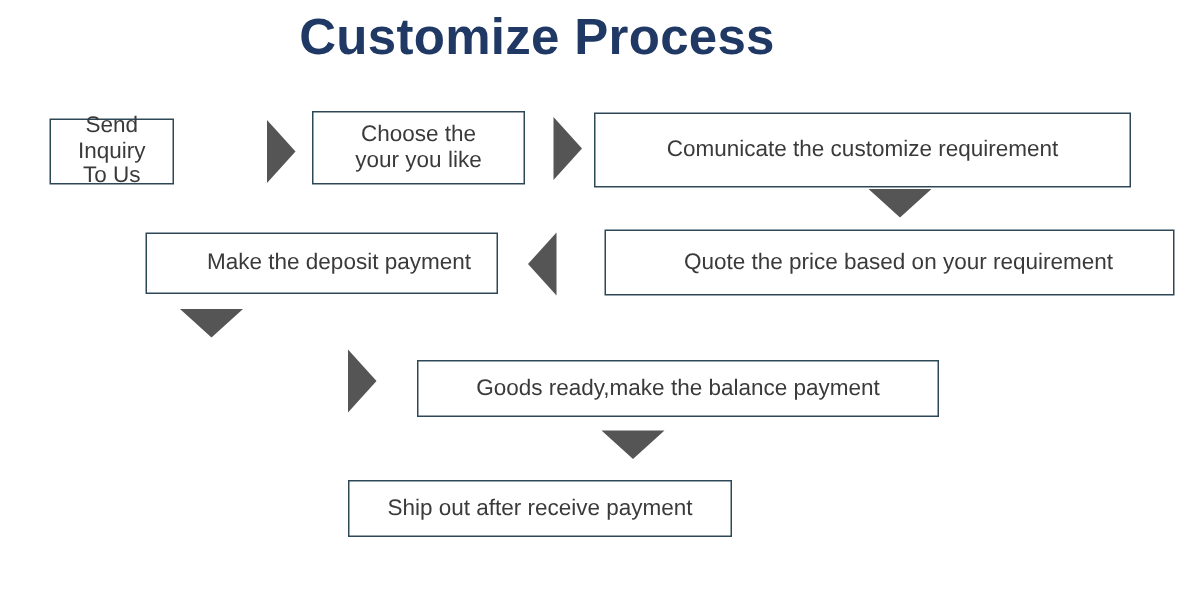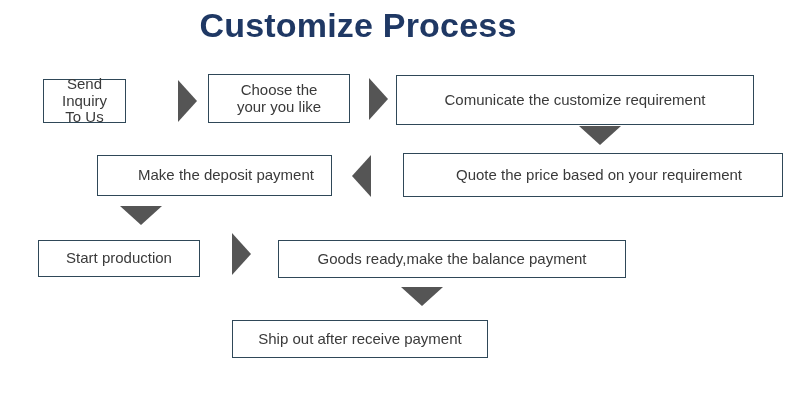--- a/index.html
+++ b/index.html
@@ -66,21 +66,21 @@
     border-top: 19px solid #555555;
   }
 </style>
 </head>
 <body>
 
 <div id="canvas">
 
   <div class="title">Customize Process</div>
 
-  <div class="pbox" style="left:43px; top:79px; width:83px; height:44px;">Send Inquiry
+  <div class="pbox" style="left:33px; top:79px; width:83px; height:44px;">Send Inquiry
 To Us</div>
 
   <div class="arrow arrow-right" style="left:178px; top:80px;"></div>
 
   <div class="pbox" style="left:208px; top:74px; width:142px; height:49px;">Choose the
 your you like</div>
 
   <div class="arrow arrow-right" style="left:369px; top:78px;"></div>
 
   <div class="pbox" style="left:396px; top:75px; width:358px; height:50px;text-align:center;">Comunicate the customize requirement</div>
@@ -88,21 +88,20 @@
   <div class="arrow arrow-down" style="left:579px; top:126px;"></div>
 
   <div class="pbox" style="left:97px; top:155px; width:235px; height:41px;padding-left:31px;">Make the deposit payment</div>
 
   <div class="arrow arrow-left" style="left:352px; top:155px;"></div>
 
   <div class="pbox" style="left:403px; top:153px; width:380px; height:44px;padding-left:20px;">Quote the price based on your requirement</div>
 
   <div class="arrow arrow-down" style="left:120px; top:206px;"></div>
 
-  <div class="pbox" style="left:38px; top:240px; width:162px; height:37px;">Start production</div>
 
   <div class="arrow arrow-right" style="left:232px; top:233px;"></div>
 
   <div class="pbox" style="left:278px; top:240px; width:348px; height:38px;">Goods ready,make the balance payment</div>
 
   <div class="arrow arrow-down" style="left:401px; top:287px;"></div>
 
   <div class="pbox" style="left:232px; top:320px; width:256px; height:38px;">Ship out after receive payment</div>
 
 </div>

